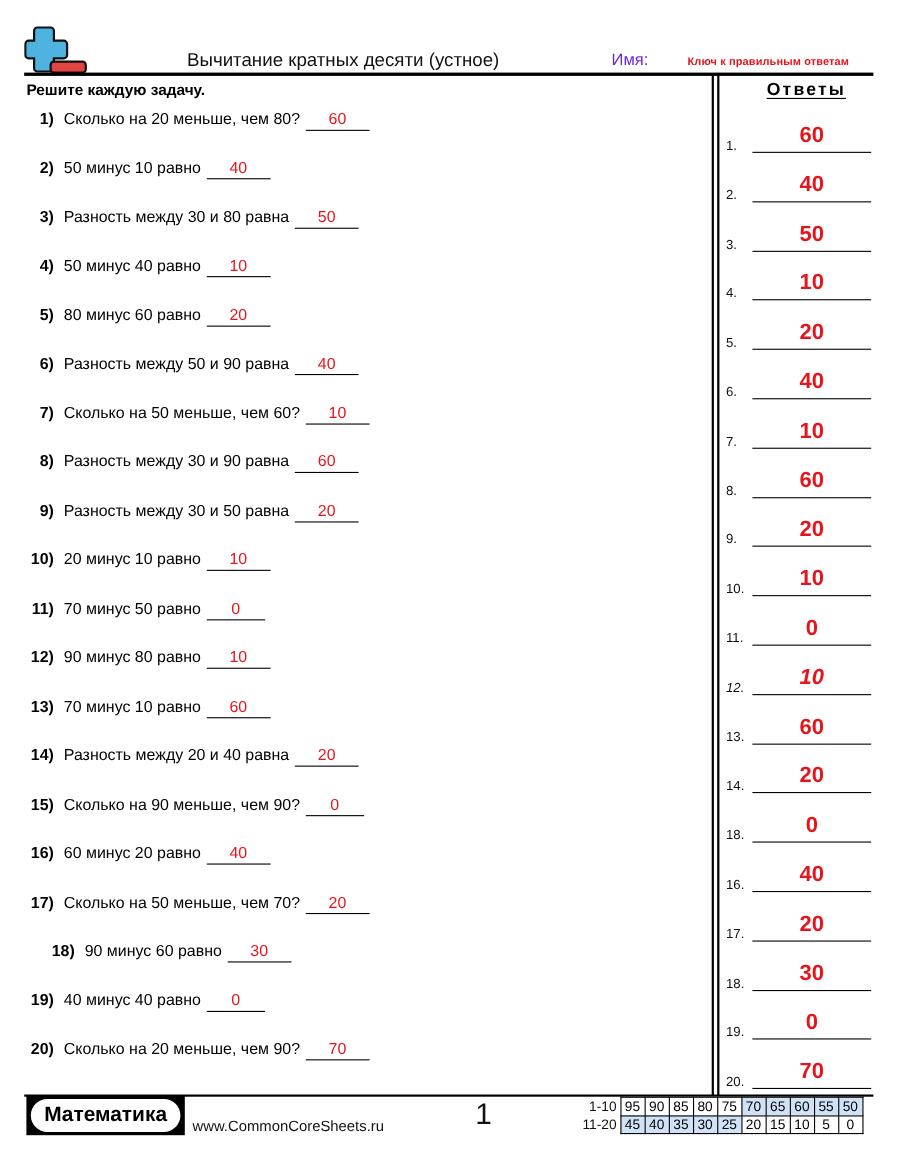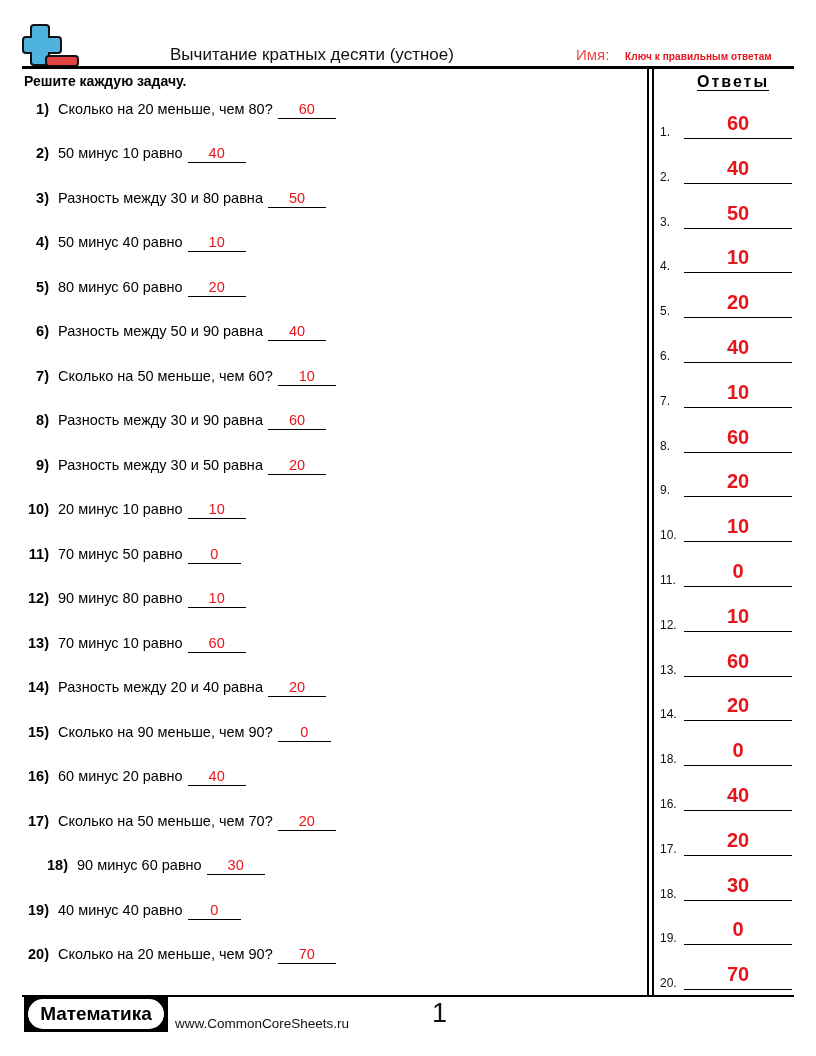--- a/index.html
+++ b/index.html
@@ -2,21 +2,21 @@
 <html><head>
 <meta charset="utf-8">
 <style>
   * { box-sizing: border-box; margin: 0; padding: 0; }
   html, body { width: 816px; height: 1056px; background: #ffffff; overflow: hidden; }
   body { position: relative; font-family: "Liberation Sans", "DejaVu Sans", sans-serif; color: #000; }
 
   .logo { position: absolute; left: 22px; top: 23px; width: 58px; height: 44px; }
 
   .title { position: absolute; left: 170px; top: 45px; font-size: 17px; color: #111; }
-  .name-label { position: absolute; left: 576px; top: 46px; font-size: 15px; color: #ef4444; }
+  .name-label { position: absolute; left: 556px; top: 46px; font-size: 15px; color: #6d28d9; }
   .key-label { position: absolute; left: 625px; top: 51px; font-size: 10px; font-weight: bold; color: #e8141b; letter-spacing: 0.1px; }
 
   .header-rule { position: absolute; left: 22px; top: 66px; width: 772px; height: 3px; background: #000; }
 
   .instructions { position: absolute; left: 24px; top: 73px; font-size: 14px; font-weight: bold; }
 
   .divider-a { position: absolute; left: 647px; top: 67px; width: 2px; height: 929px; background: #000; }
   .divider-b { position: absolute; left: 652px; top: 67px; width: 2px; height: 929px; background: #000; }
 
   .answers-title { position: absolute; left: 697px; top: 73px; font-size: 16px; font-weight: bold; letter-spacing: 2px; text-decoration: underline; text-underline-offset: 3px; }
@@ -217,21 +217,21 @@
     <div class="ans-row" style="top: 512.2px;">
       <span class="anum">10.</span>
       <span class="aline"></span>
       <span class="aval">10</span>
     </div>
     <div class="ans-row" style="top: 557px;">
       <span class="anum">11.</span>
       <span class="aline"></span>
       <span class="aval">0</span>
     </div>
-    <div class="ans-row" style="top: 601.8px;">
+    <div class="ans-row" style="top: 601.8px; font-style: italic;">
       <span class="anum">12.</span>
       <span class="aline"></span>
       <span class="aval">10</span>
     </div>
     <div class="ans-row" style="top: 646.6px;">
       <span class="anum">13.</span>
       <span class="aline"></span>
       <span class="aval">60</span>
     </div>
     <div class="ans-row" style="top: 691.4px;">
@@ -273,14 +273,40 @@
 
 <div class="footer-rule"></div>
 <div class="brand">
   <div class="brand-pill">Математика</div>
 </div>
 <div class="site">www.CommonCoreSheets.ru</div>
 <div class="page-num">1</div>
 
 <table class="score-table">
   <tbody id="score-body">
+      <tr>
+        <td class="rl">1-10</td>
+        <td class="c">95</td>
+        <td class="c">90</td>
+        <td class="c">85</td>
+        <td class="c">80</td>
+        <td class="c">75</td>
+        <td class="c hl">70</td>
+        <td class="c hl">65</td>
+        <td class="c hl">60</td>
+        <td class="c hl">55</td>
+        <td class="c hl">50</td>
+      </tr>
+      <tr>
+        <td class="rl">11-20</td>
+        <td class="c hl">45</td>
+        <td class="c hl">40</td>
+        <td class="c hl">35</td>
+        <td class="c hl">30</td>
+        <td class="c hl">25</td>
+        <td class="c">20</td>
+        <td class="c">15</td>
+        <td class="c">10</td>
+        <td class="c">5</td>
+        <td class="c">0</td>
+      </tr>
     </tbody>
 </table>
 
 </body></html>

